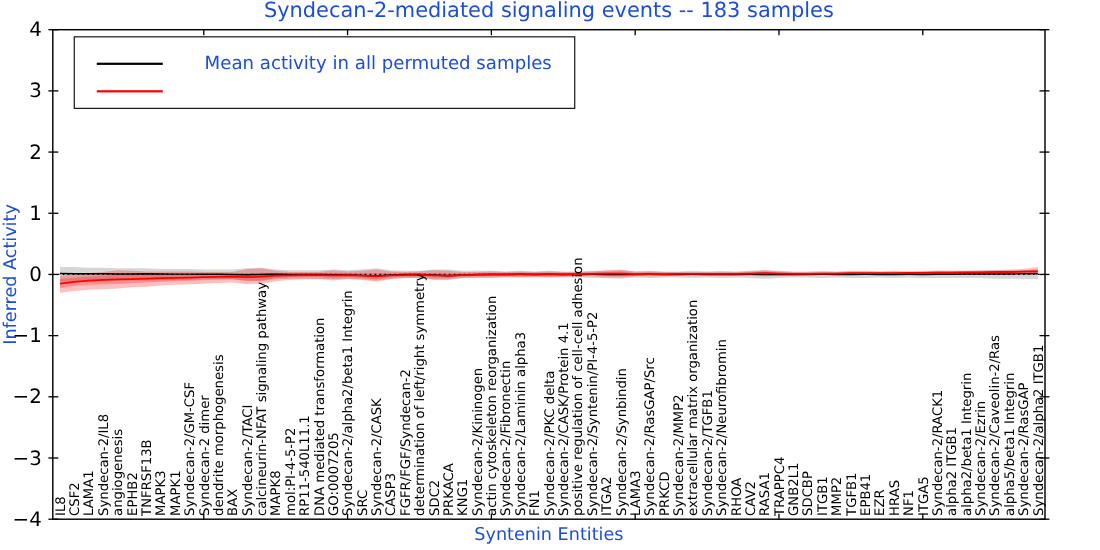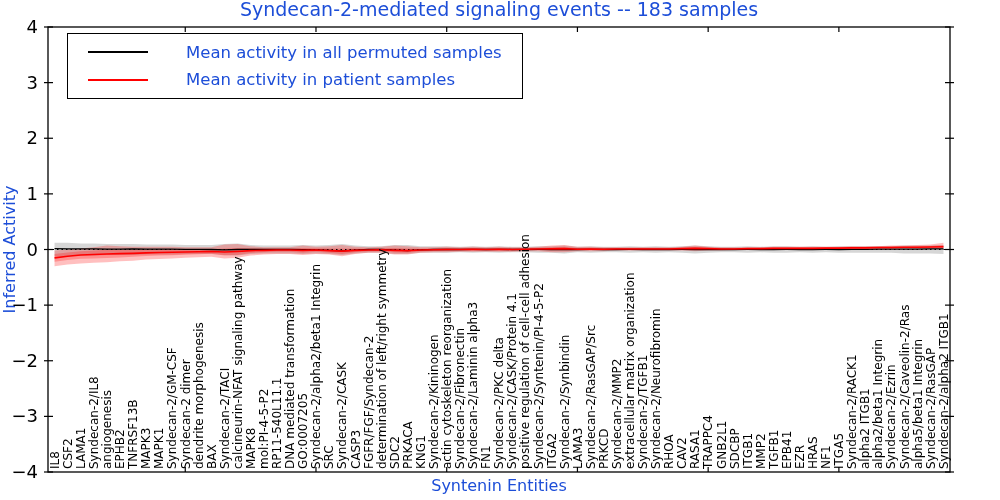--- a/index.html
+++ b/index.html
@@ -145,16 +145,15 @@
       <text transform="translate(947.763768115942,469) rotate(-90)" text-anchor="start" font-size="12">Syndecan-2/alpha2 ITGB1</text>
     </svg>
 
   <div class="legend">
     <div class="legend-row">
       <span class="legend-line" id="lg0" style="background: rgb(0, 0, 0);"></span>
       <span class="legend-label">Mean activity in all permuted samples</span>
     </div>
     <div class="legend-row">
       <span class="legend-line" id="lg1" style="background: rgb(255, 0, 0);"></span>
-      <span class="legend-label">Mean activity in patient samples</span>
     </div>
   </div>
 </div>
 
 </body></html>

